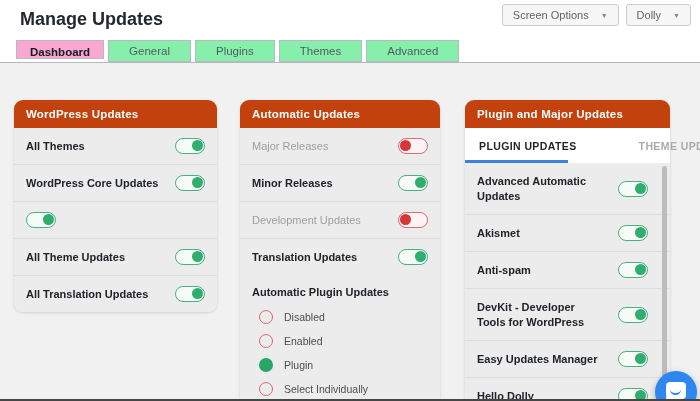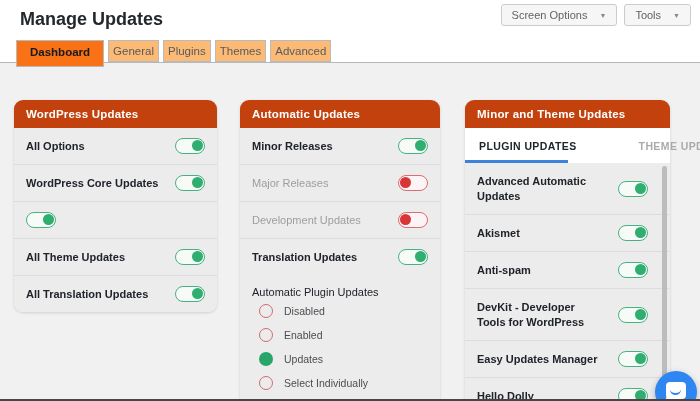--- a/index.html
+++ b/index.html
@@ -10,23 +10,23 @@
   .topbar{position:absolute;left:0;top:0;width:700px;height:63px;background:#ffffff;}
   .page-title{position:absolute;left:20px;top:9px;font-size:18px;font-weight:600;color:#23282d;}
   .top-buttons{position:absolute;right:9px;top:4px;display:flex;gap:7px;}
   .top-btn{display:flex;align-items:center;gap:12px;height:20px;padding:0 10px;background:#f6f6f6;
     border:1px solid #cccccc;border-radius:3px;font-size:11px;color:#5f6469;cursor:pointer;}
   .top-btn .arrow{font-size:7px;color:#84898e;line-height:1;}
 
   
   .tab-line{position:absolute;left:0;top:62px;width:700px;height:1px;background:#b6b7b9;z-index:1;}
   .tabs{position:absolute;left:16px;top:40px;display:flex;align-items:flex-start;gap:4px;z-index:2;}
-  .tab{box-sizing:border-box;border:1px solid #b9babc;background:#fdba74;color:#565b61;
-    font-size:11.5px;line-height:12px;padding:4px 4px;cursor:pointer;white-space:nowrap;}
-  .tab.active{background:#f97316;color:#17191c;font-weight:700;padding:5px 13px 8px;}
+  .tab{box-sizing:border-box;border:1px solid #b9babc;background:#86efac;color:#565b61;
+    font-size:11.5px;line-height:12px;padding:4px 20px;cursor:pointer;white-space:nowrap;}
+  .tab.active{background:#f9a8d4;color:#17191c;font-weight:700;padding:5px 13px 0;}
 
   
   .content{position:absolute;left:0;top:63px;width:700px;height:338px;background:#f1f1f1;}
 
   .panel{position:absolute;border-radius:9px;box-shadow:0 1px 3px rgba(0,0,0,.14);}
   .panel-header{height:28px;background:#c2410c;border-radius:9px 9px 0 0;display:flex;align-items:center;
     padding:0 12px;color:#ffffff;font-size:11.5px;font-weight:700;letter-spacing:.2px;}
   .panel-body{background:#ececec;border-radius:0 0 9px 9px;overflow:hidden;}
 
   .panel-row{display:flex;align-items:center;justify-content:space-between;
@@ -38,21 +38,21 @@
   
   .toggle{position:relative;flex:none;width:30px;height:16px;border-radius:9px;box-sizing:border-box;cursor:pointer;}
   .toggle::after{content:"";position:absolute;top:1px;width:11px;height:11px;border-radius:50%;}
   .panel-row.on .toggle{border:1.5px solid #48b182;background:#f6fbf8;}
   .panel-row.on .toggle::after{right:1px;background:#2fae6f;}
   .panel-row.off .toggle{border:1.5px solid #de6b6f;background:#fdf5f5;}
   .panel-row.off .toggle::after{left:1px;background:#d63638;}
 
   
   .radio-section{background:#ececec;border-radius:0 0 9px 9px;padding:11px 12px 10px;}
-  .radio-title{font-size:11px;font-weight:400;color:#20242a;margin-bottom:1px;}
+  .radio-title{font-size:11px;font-weight:700;color:#20242a;margin-bottom:7px;}
   .radio-row{display:flex;align-items:center;gap:11px;height:24px;padding-left:7px;cursor:pointer;}
   .radio{flex:none;width:14px;height:14px;border-radius:50%;box-sizing:border-box;}
   .radio-row.unselected .radio{border:1.5px solid #d4696c;background:transparent;}
   .radio-row.selected .radio{background:#28a569;border:none;}
   .radio-label{font-size:10.5px;color:#4a4e52;}
 
   
   .subtab-bar{position:relative;height:35px;background:#ffffff;display:flex;align-items:center;gap:28px;}
   .subtab{font-size:10.5px;font-weight:700;letter-spacing:.4px;cursor:pointer;white-space:nowrap;}
   .subtab.active{color:#1d2327;margin-left:14px;}
@@ -84,42 +84,42 @@
 <div class="page">
 
   <div class="topbar">
     <div class="page-title">Manage Updates</div>
     <div class="top-buttons">
       <div class="top-btn">
         <span>Screen Options</span>
         <span class="arrow">▼</span>
       </div>
       <div class="top-btn">
-        <span>Tools</span>
+        <span>Dolly</span>
         <span class="arrow">▼</span>
       </div>
     </div>
   </div>
 
   <div class="tab-line"></div>
   <div class="tabs">
     <div class="tab active">Dashboard</div>
     <div class="tab">General</div>
     <div class="tab">Plugins</div>
     <div class="tab">Themes</div>
     <div class="tab">Advanced</div>
   </div>
 
   <div class="content"></div>
 
   <div class="panel" style="left:14px;top:100px;width:203px;">
     <div class="panel-header">WordPress Updates</div>
     <div class="panel-body">
       <div class="panel-row row-h37 on">
-        <span class="row-label">All Options</span>
+        <span class="row-label">All Themes</span>
         <span class="toggle"></span>
       </div>
       <div class="panel-row row-h37 on">
         <span class="row-label">WordPress Core Updates</span>
         <span class="toggle"></span>
       </div>
       <div class="panel-row row-h37 on">
         <span class="toggle"></span>
       </div>
       <div class="panel-row row-h37 on">
@@ -129,26 +129,26 @@
       <div class="panel-row row-h37 on">
         <span class="row-label">All Translation Updates</span>
         <span class="toggle"></span>
       </div>
     </div>
   </div>
 
   <div class="panel" style="left:240px;top:100px;width:200px;">
     <div class="panel-header">Automatic Updates</div>
     <div style="background:#ececec;">
-      <div class="panel-row row-h37 on">
-        <span class="row-label">Minor Releases</span>
-        <span class="toggle"></span>
-      </div>
       <div class="panel-row row-h37 off">
         <span class="row-label">Major Releases</span>
+        <span class="toggle"></span>
+      </div>
+      <div class="panel-row row-h37 on">
+        <span class="row-label">Minor Releases</span>
         <span class="toggle"></span>
       </div>
       <div class="panel-row row-h37 off">
         <span class="row-label">Development Updates</span>
         <span class="toggle"></span>
       </div>
       <div class="panel-row row-h37 on">
         <span class="row-label">Translation Updates</span>
         <span class="toggle"></span>
       </div>
@@ -158,31 +158,31 @@
       <div class="radio-row unselected">
         <span class="radio"></span>
         <span class="radio-label">Disabled</span>
       </div>
       <div class="radio-row unselected">
         <span class="radio"></span>
         <span class="radio-label">Enabled</span>
       </div>
       <div class="radio-row selected">
         <span class="radio"></span>
-        <span class="radio-label">Updates</span>
+        <span class="radio-label">Plugin</span>
       </div>
       <div class="radio-row unselected">
         <span class="radio"></span>
         <span class="radio-label">Select Individually</span>
       </div>
     </div>
   </div>
 
   <div class="panel" style="left:465px;top:100px;width:205px;">
-    <div class="panel-header">Minor and Theme Updates</div>
+    <div class="panel-header">Plugin and Major Updates</div>
     <div class="subtab-bar">
       <span class="subtab active">PLUGIN UPDATES</span>
       <span class="subtab inactive">THEME UPDATES</span>
       <span class="subtab-underline"></span>
     </div>
     <div class="p3-list">
       <div class="panel-row row-h52 on">
         <span class="row-label">Advanced Automatic Updates</span>
         <span class="toggle"></span>
       </div>

